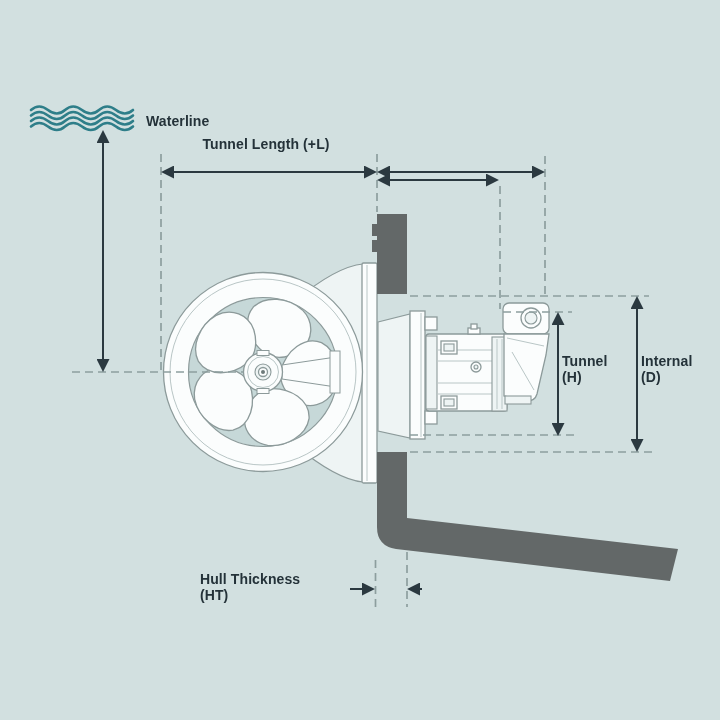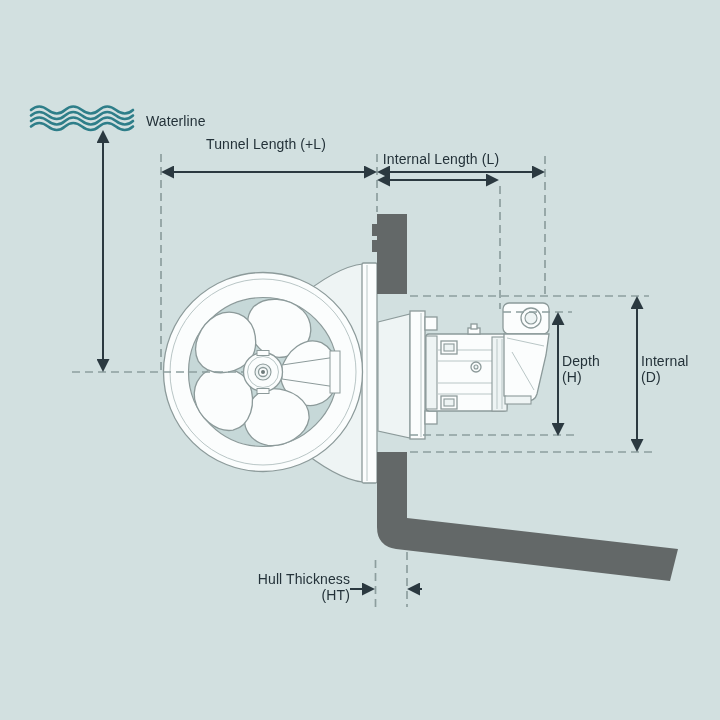--- a/index.html
+++ b/index.html
@@ -17,24 +17,24 @@
   }
   html,body{margin:0;padding:0;background:var(--c-background);}
   #stage{
     position:relative;width:720px;height:720px;overflow:hidden;
     background:var(--c-background);
     font-family:"Liberation Sans","DejaVu Sans",sans-serif;
   }
   #stage svg{position:absolute;left:0;top:0;}
   .lbl{
     position:absolute;color:var(--c-text);font-size:14px;line-height:15.5px;
-    font-weight:normal;letter-spacing:.1px;white-space:pre-line;
+    font-weight:bold;letter-spacing:.1px;white-space:pre-line;
   }
   .lbl.center{text-align:center;}
-  .lbl.right{text-align:right;}
+  .lbl.right{text-align:left;}
 
   
   .dim{stroke:var(--c-dimension_line);stroke-width:2;fill:none;}
   .dash{stroke:var(--c-dashed_line);stroke-width:1.7;fill:none;stroke-dasharray:8 5;}
   .hull{fill:var(--c-hull);stroke:none;}
   .mach{stroke:var(--c-machinery_stroke);stroke-width:1.3;fill:var(--c-machinery_fill);}
   .mach-shade{stroke:var(--c-machinery_stroke);stroke-width:1.1;fill:var(--c-machinery_shade);}
   .mach-line{stroke:#b9c6c6;stroke-width:1;fill:none;}
   .interior{fill:var(--c-tunnel_interior);stroke:var(--c-machinery_stroke);stroke-width:1.2;}
   .wave{stroke:var(--c-waterline_wave);stroke-width:2.6;fill:none;stroke-linecap:round;}
@@ -159,21 +159,20 @@
     <g>
       <path class="wave" d="M 31,110 q 8,-7 17,0 q 9,7 17,0 q 8,-7 17,0 q 9,7 17,0 q 8,-7 17,0 q 9,7 17,0"></path>
       <path class="wave" d="M 31,115.5 q 8,-7 17,0 q 9,7 17,0 q 8,-7 17,0 q 9,7 17,0 q 8,-7 17,0 q 9,7 17,0"></path>
       <path class="wave" d="M 31,121 q 8,-7 17,0 q 9,7 17,0 q 8,-7 17,0 q 9,7 17,0 q 8,-7 17,0 q 9,7 17,0"></path>
       <path class="wave" d="M 31,126.5 q 8,-7 17,0 q 9,7 17,0 q 8,-7 17,0 q 9,7 17,0 q 8,-7 17,0 q 9,7 17,0"></path>
     </g>
   </svg>
 
   <div class="lbl" style="left:146px;top:114px;">Waterline</div>
   <div class="lbl center" style="left:166px;top:137px;width:200px;">Tunnel Length (+L)</div>
-  <div class="lbl center" style="left:341px;top:152px;width:200px;">Internal Length (L)</div>
-  <div class="lbl" style="left:562px;top:354px;">Depth
+  <div class="lbl" style="left:562px;top:354px;">Tunnel
 (H)</div>
   <div class="lbl" style="left:641px;top:354px;">Internal
 (D)</div>
   <div class="lbl right" style="left:200px;top:572px;width:150px;">Hull Thickness
 (HT)</div>
 
 </div>
 
 </body></html>

